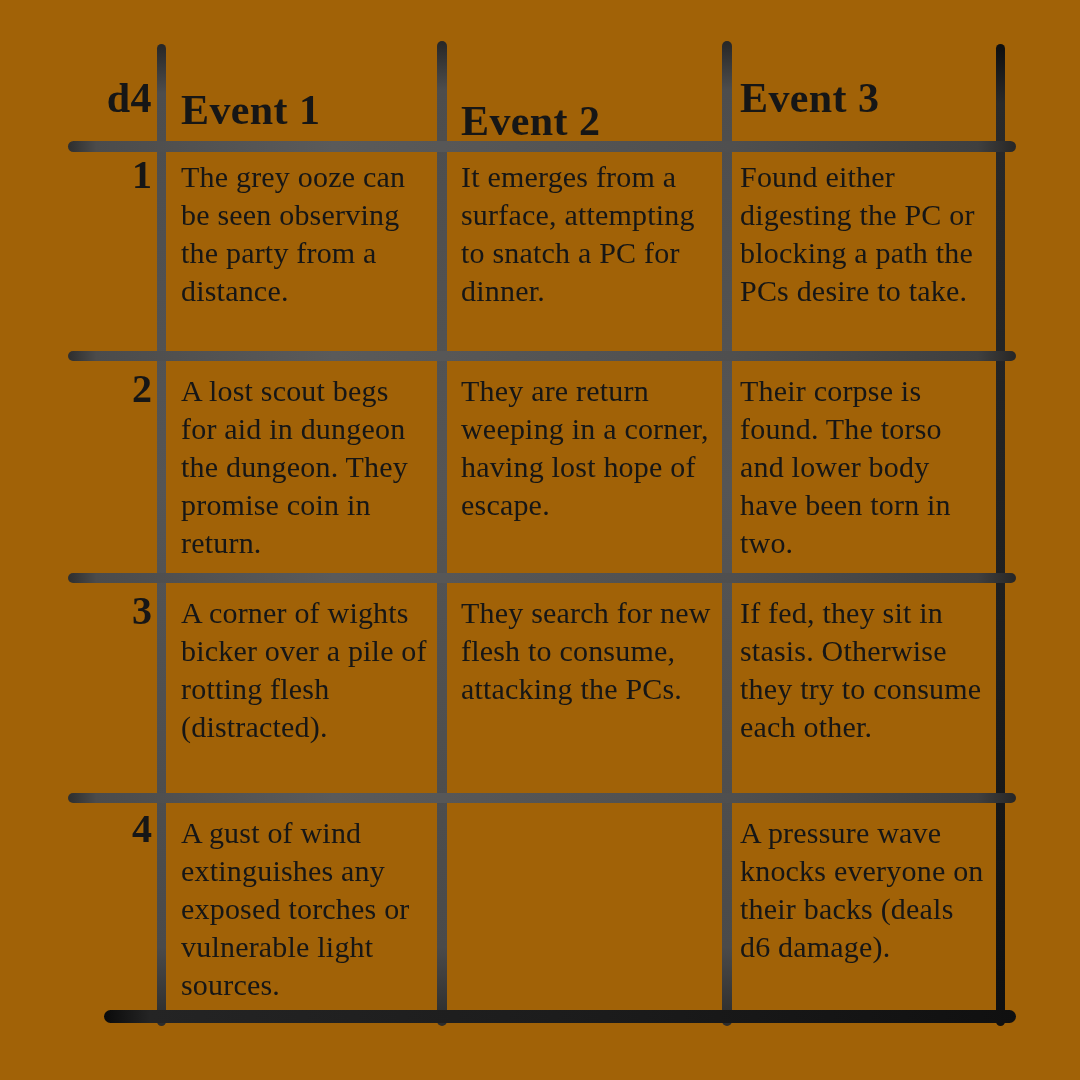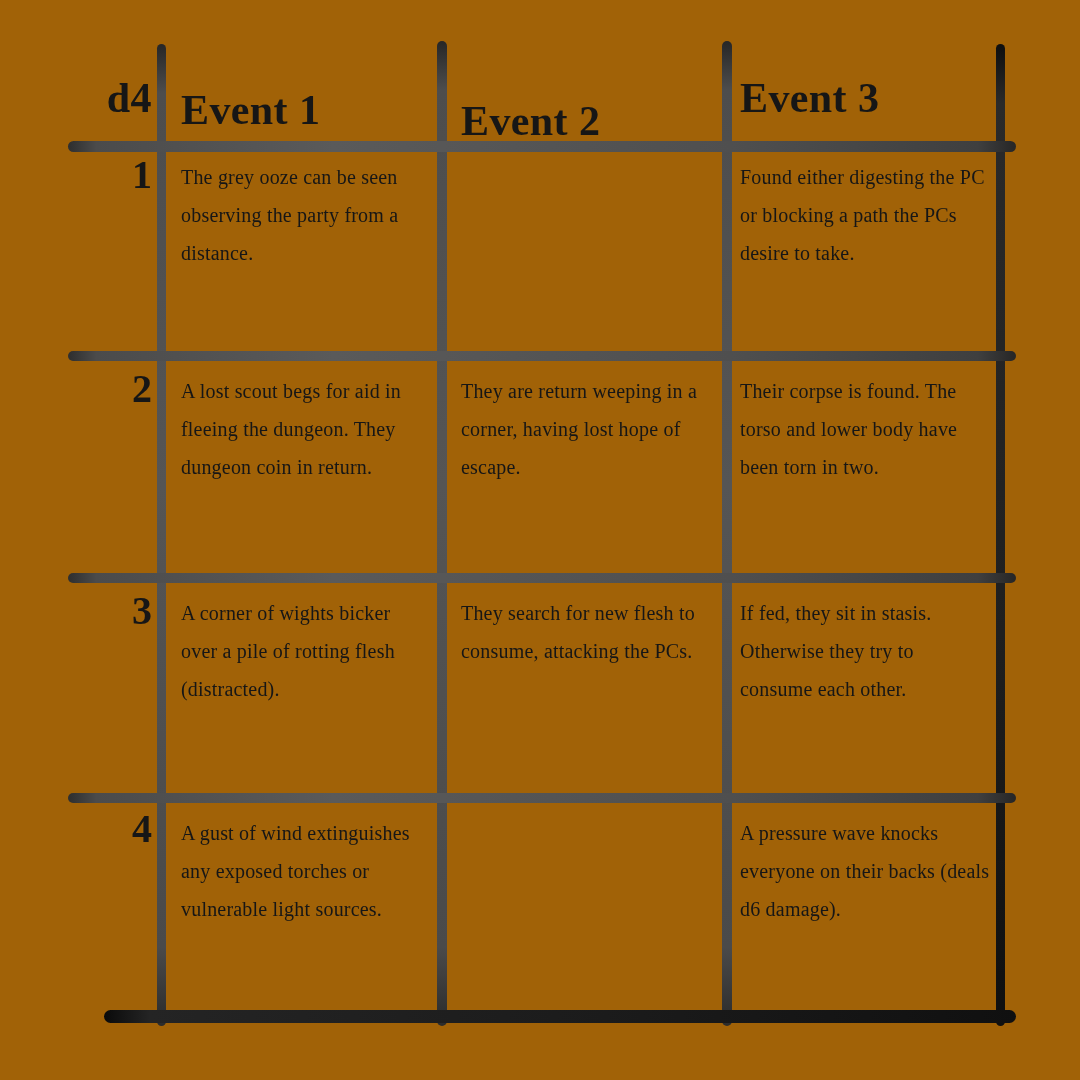--- a/index.html
+++ b/index.html
@@ -56,21 +56,21 @@
     font-weight: bold;
     font-size: 40px;
     line-height: 46px;
   }
   .num-1 { top: 152px; }
   .num-2 { top: 366px; }
   .num-3 { top: 588px; }
   .num-4 { top: 806px; }
   .cell {
     position: absolute;
-    font-size: 20px;
+    font-size: 30px;
     line-height: 38px;
     letter-spacing: 0.2px;
   }
   .col1 { left: 181px; width: 248px; }
   .col2 { left: 461px; width: 252px; }
   .col3 { left: 740px; width: 250px; }
   .row1 { top: 158px; }
   .row2 { top: 372px; }
   .row3 { top: 594px; }
   .row4 { top: 814px; }
@@ -84,23 +84,24 @@
   <div class="hdr hdr-c1">Event 1</div>
   <div class="hdr hdr-c2">Event 2</div>
   <div class="hdr hdr-c3">Event 3</div>
 
   <div class="num num-1">1</div>
   <div class="num num-2">2</div>
   <div class="num num-3">3</div>
   <div class="num num-4">4</div>
 
   <div class="cell col1 row1">The grey ooze can be seen observing the party from a distance.</div>
+  <div class="cell col2 row1">It emerges from a surface, attempting to snatch a PC for dinner.</div>
   <div class="cell col3 row1">Found either digesting the PC or blocking a path the PCs desire to take.</div>
 
-  <div class="cell col1 row2">A lost scout begs for aid in fleeing the dungeon. They dungeon coin in return.</div>
+  <div class="cell col1 row2">A lost scout begs for aid in dungeon the dungeon. They promise coin in return.</div>
   <div class="cell col2 row2">They are return weeping in a corner, having lost hope of escape.</div>
   <div class="cell col3 row2">Their corpse is found. The torso and lower body have been torn in two.</div>
 
   <div class="cell col1 row3">A corner of wights bicker over a pile of rotting flesh (distracted).</div>
   <div class="cell col3 row3">If fed, they sit in stasis. Otherwise they try to consume each other.</div>
   <div class="cell col2 row3">They search for new flesh to consume, attacking the PCs.</div>
 
   <div class="cell col1 row4">A gust of wind extinguishes any exposed torches or vulnerable light sources.</div>
   <div class="cell col3 row4">A pressure wave knocks everyone on their backs (deals d6 damage).</div>
 

